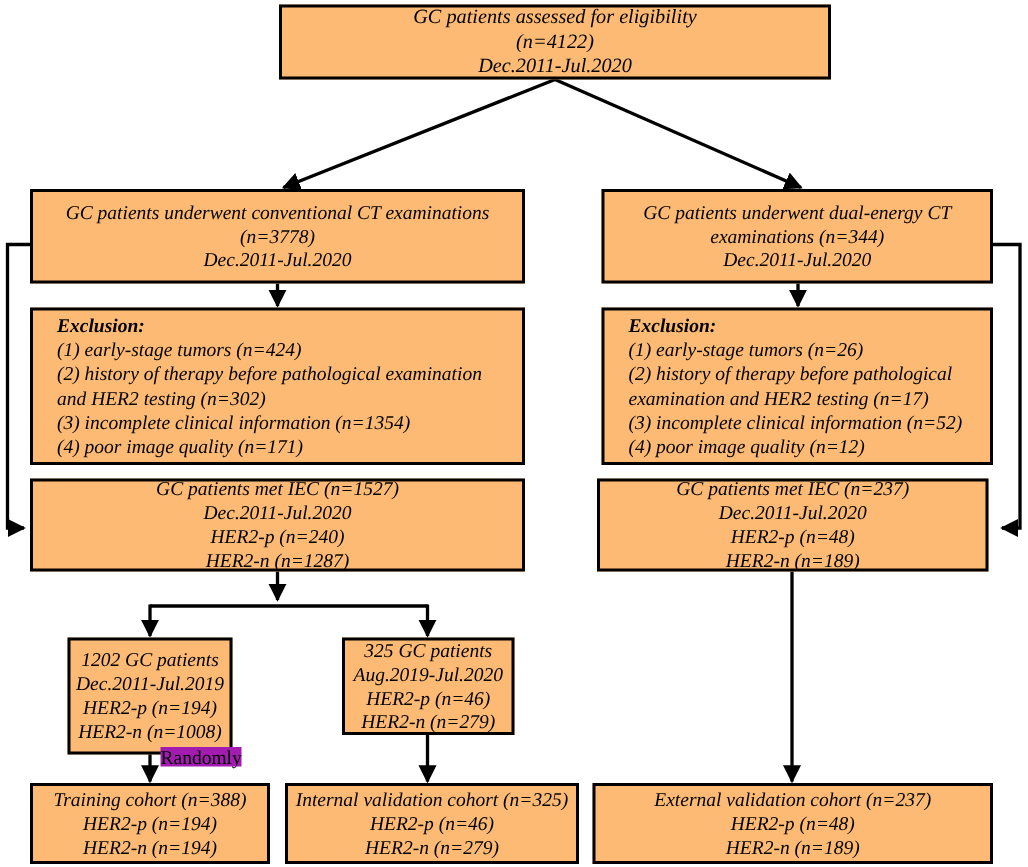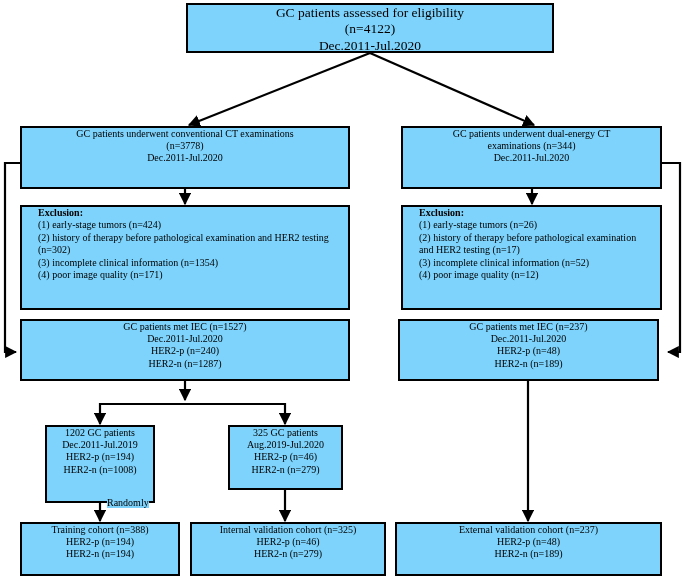--- a/index.html
+++ b/index.html
@@ -21,24 +21,26 @@
     left: 0;
     top: 0;
     width: 685px;
     height: 578px;
     pointer-events: none;
   }
   .box {
     position: absolute;
     box-sizing: border-box;
     border: 2px solid #000000;
-    background: #7dd3fc;
+    background: #fdba74;
     display: flex;
     flex-direction: column;
+    justify-content: center;
     z-index: 2;
+    font-style: italic;
   }
   .box.center {
     align-items: center;
     text-align: center;
   }
   .box.left {
     align-items: flex-start;
     text-align: left;
   }
   .line {
@@ -50,26 +52,26 @@
     padding-left: 16px;
     white-space: normal;
     line-height: 1.24;
   }
   .bold {
     font-weight: bold;
   }
   .edge-label {
     position: absolute;
     z-index: 3;
-    background: #7dd3fc;
+    background: #a21caf;
     line-height: 1;
     white-space: nowrap;
   }
   .fs14 { font-size: 13.5px; }
-  .fs13 { font-size: 10px; }
+  .fs13 { font-size: 13px; }
 </style>
 </head>
 <body>
 
 <div id="canvas">
 
   <svg class="connectors" viewBox="0 0 685 578">
     <defs>
       <marker id="arrow" viewBox="0 0 10 10" refX="9" refY="5" markerWidth="5.5" markerHeight="5.5" orient="auto-start-reverse">
         <path d="M 0 0 L 10 5 L 0 10 z" fill="#000000"></path>

